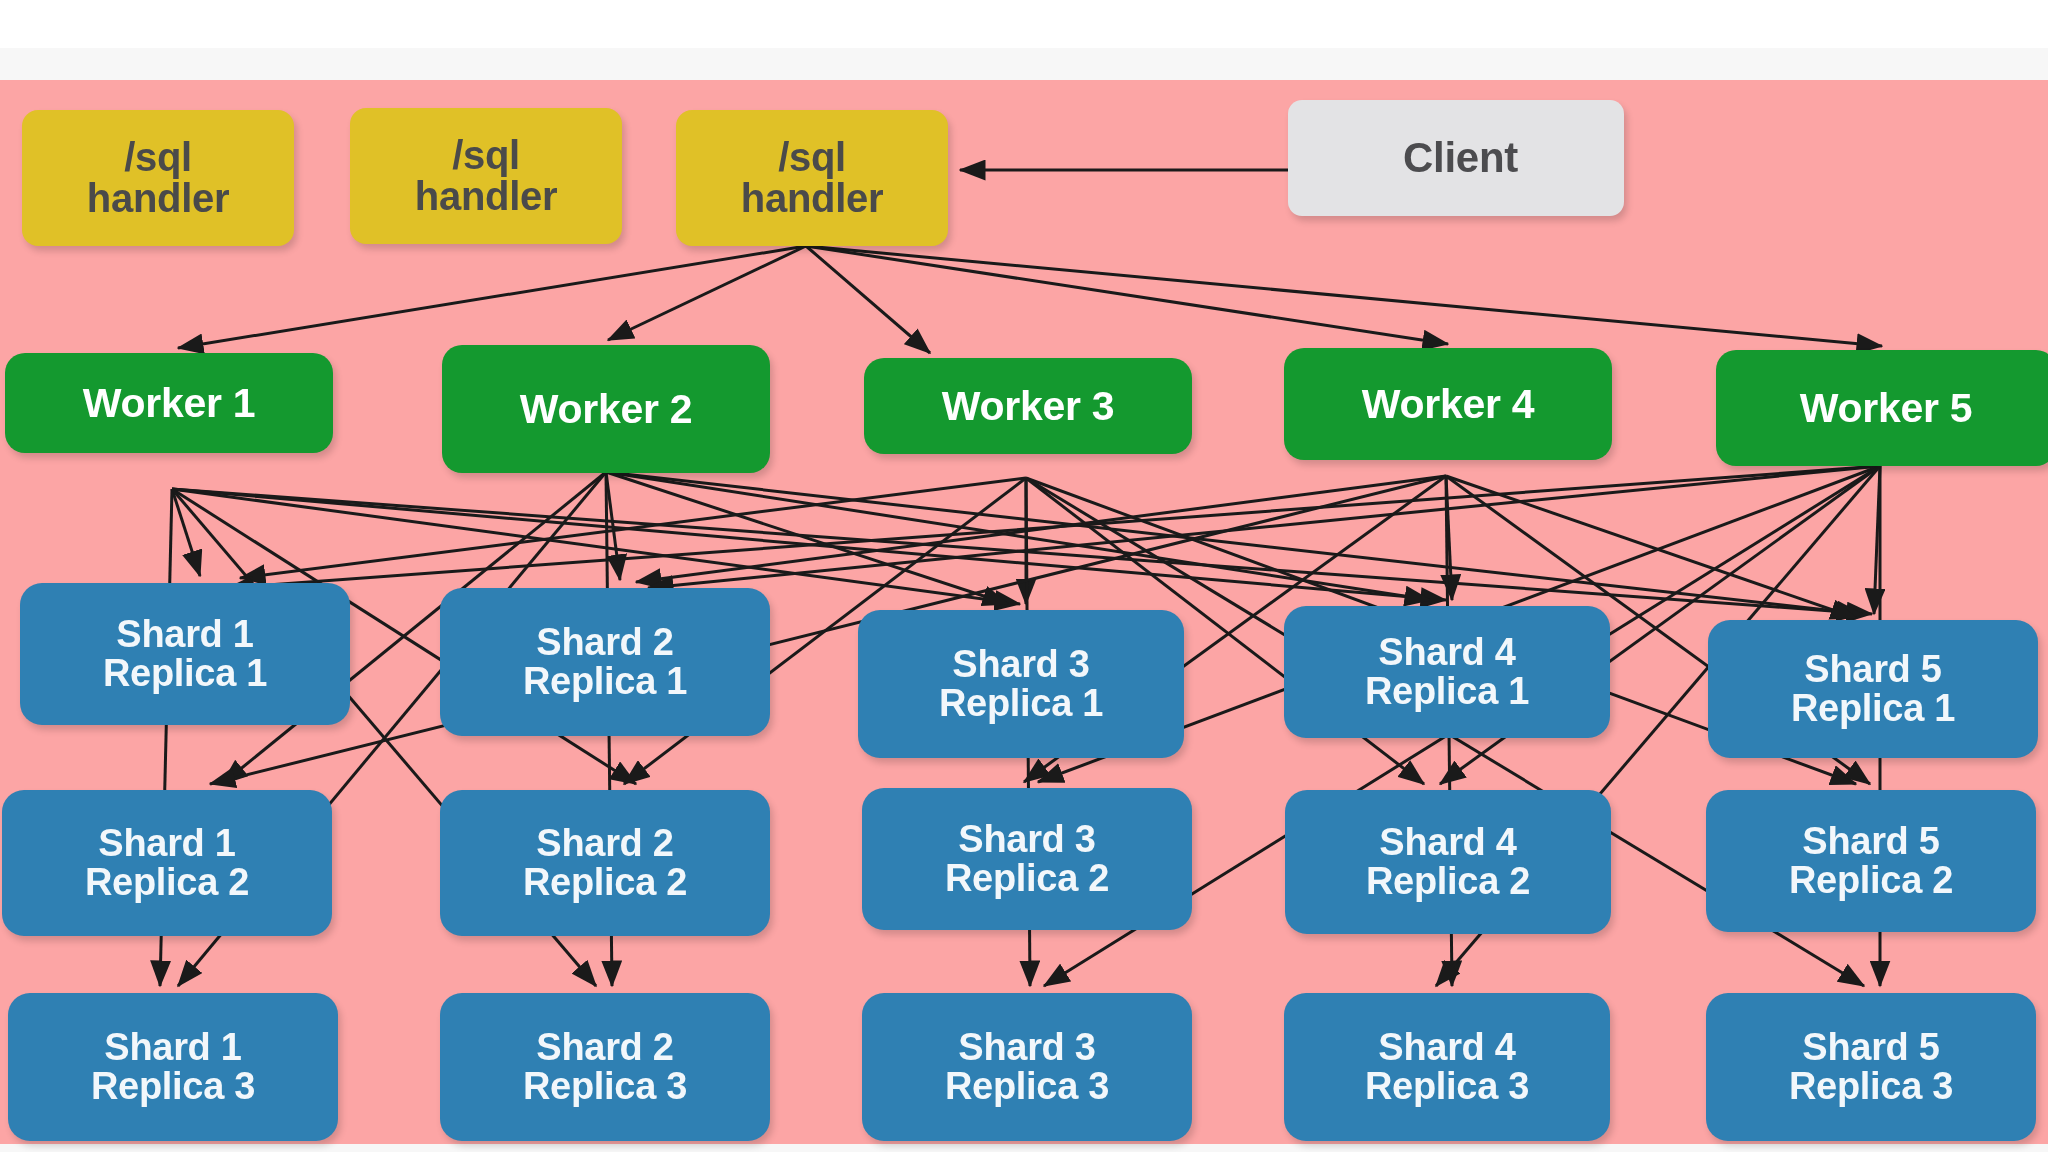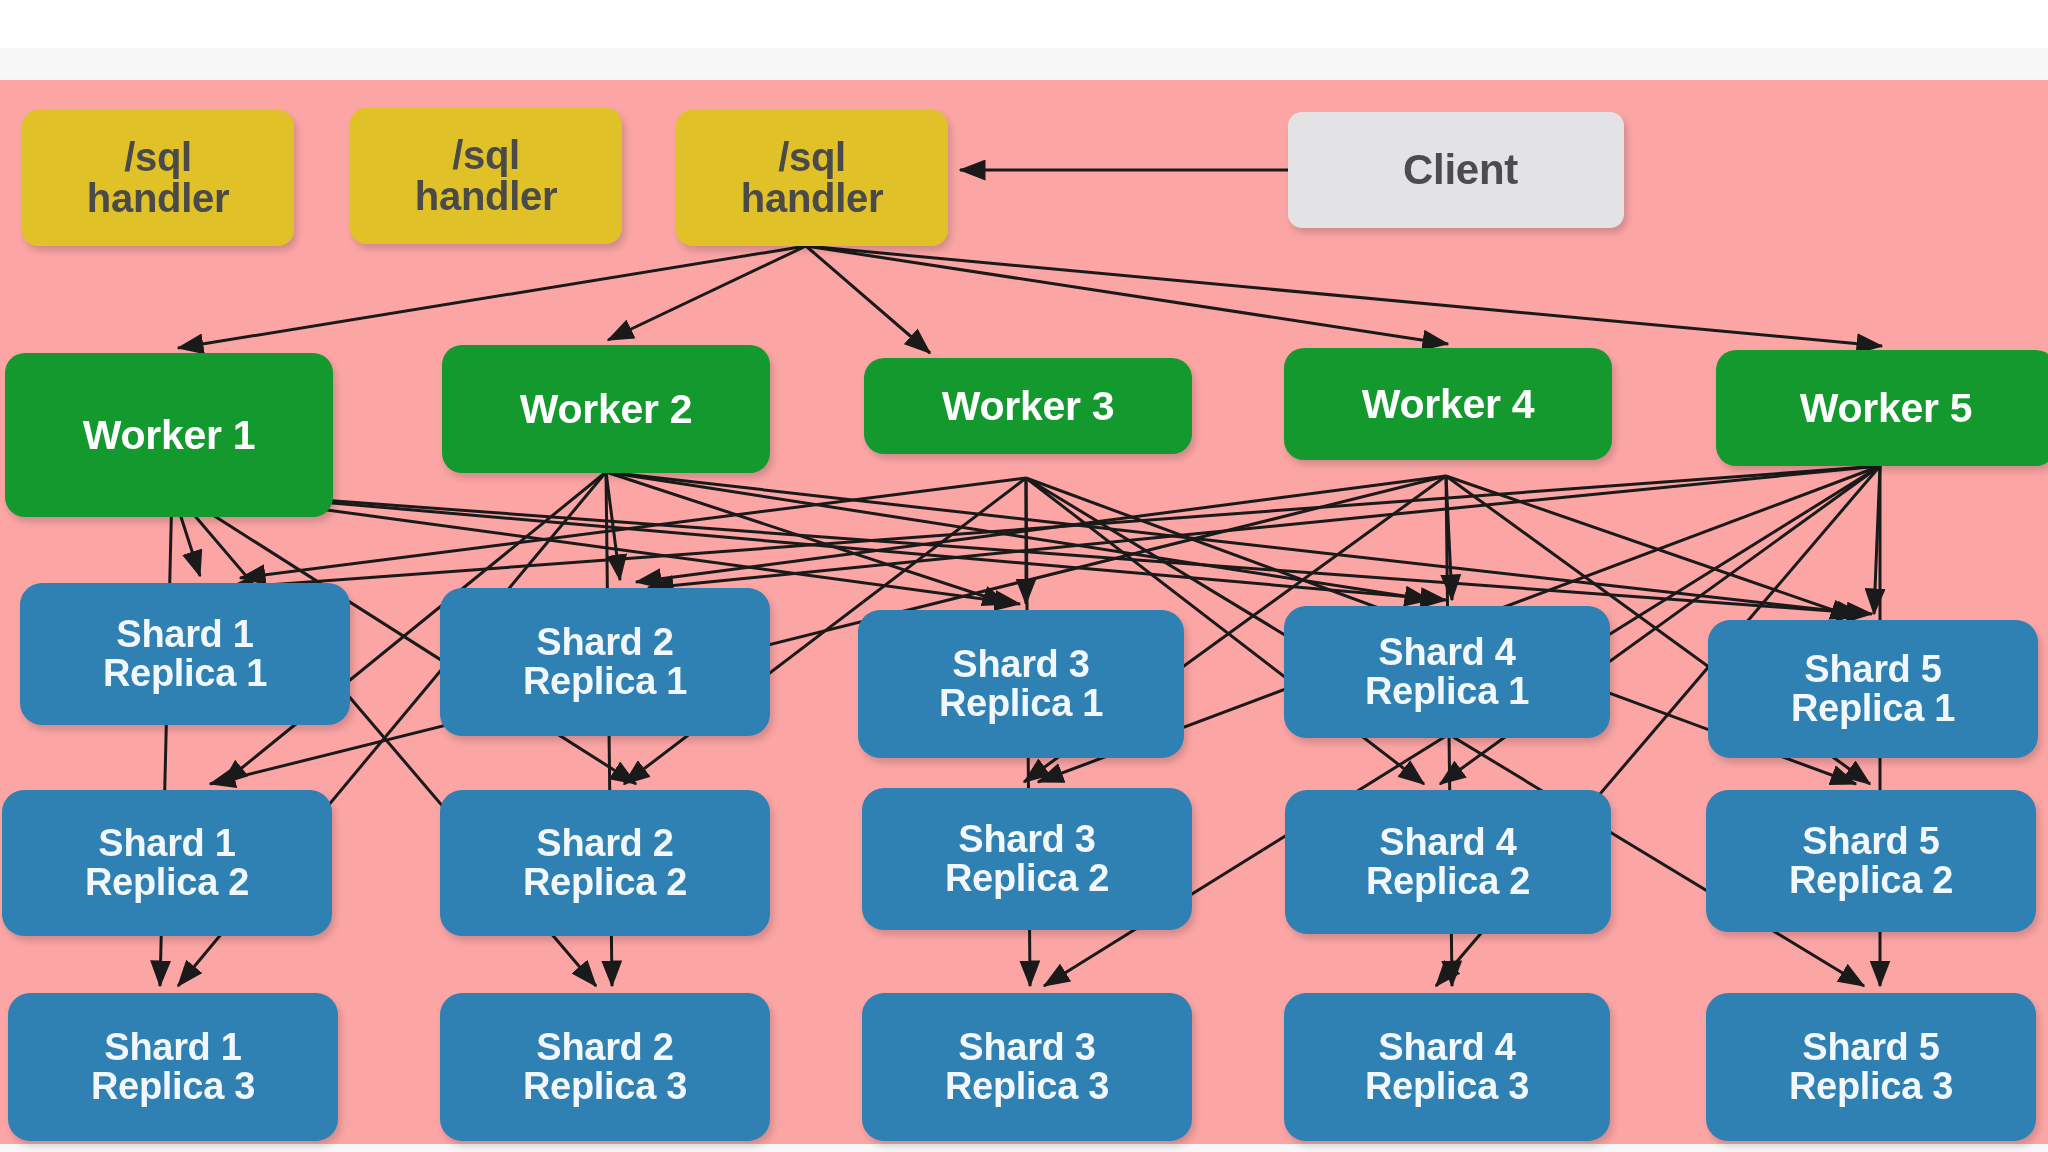--- a/index.html
+++ b/index.html
@@ -139,22 +139,22 @@
       </g>
   </svg>
 
   <div id="nodes">
       <div class="node handler" style="left: 22px; top: 62px; width: 272px; height: 136px;"><span class="node-label">/sql
 handler</span></div>
       <div class="node handler" style="left: 350px; top: 60px; width: 272px; height: 136px;"><span class="node-label">/sql
 handler</span></div>
       <div class="node handler" style="left: 676px; top: 62px; width: 272px; height: 136px;"><span class="node-label">/sql
 handler</span></div>
-      <div class="node client" style="left: 1288px; top: 64px; width: 336px; height: 116px; padding-left: 9px;"><span class="node-label">Client</span></div>
-      <div class="node worker" style="left: 5px; top: 305px; width: 328px; height: 164px;"><span class="node-label">Worker 1</span></div>
+      <div class="node client" style="left: 1288px; top: 52px; width: 336px; height: 116px; padding-left: 9px;"><span class="node-label">Client</span></div>
+      <div class="node worker" style="left: 5px; top: 305px; width: 328px; height: 100px;"><span class="node-label">Worker 1</span></div>
       <div class="node worker" style="left: 442px; top: 297px; width: 328px; height: 128px;"><span class="node-label">Worker 2</span></div>
       <div class="node worker" style="left: 864px; top: 310px; width: 328px; height: 96px;"><span class="node-label">Worker 3</span></div>
       <div class="node worker" style="left: 1284px; top: 300px; width: 328px; height: 112px;"><span class="node-label">Worker 4</span></div>
       <div class="node worker" style="left: 1716px; top: 302px; width: 340px; height: 116px;"><span class="node-label">Worker 5</span></div>
       <div class="node shard" style="left: 20px; top: 535px; width: 330px; height: 142px;"><span class="node-label">Shard 1
 Replica 1</span></div>
       <div class="node shard" style="left: 440px; top: 540px; width: 330px; height: 148px;"><span class="node-label">Shard 2
 Replica 1</span></div>
       <div class="node shard" style="left: 858px; top: 562px; width: 326px; height: 148px;"><span class="node-label">Shard 3
 Replica 1</span></div>

